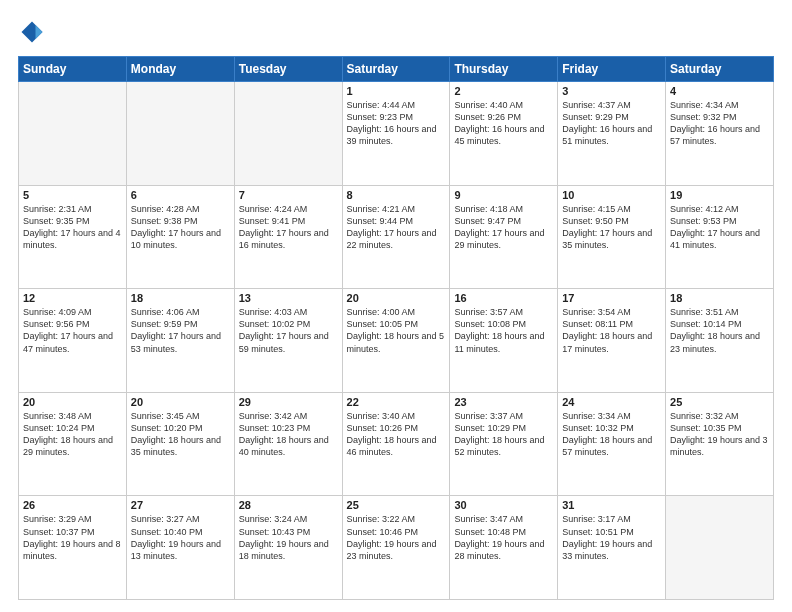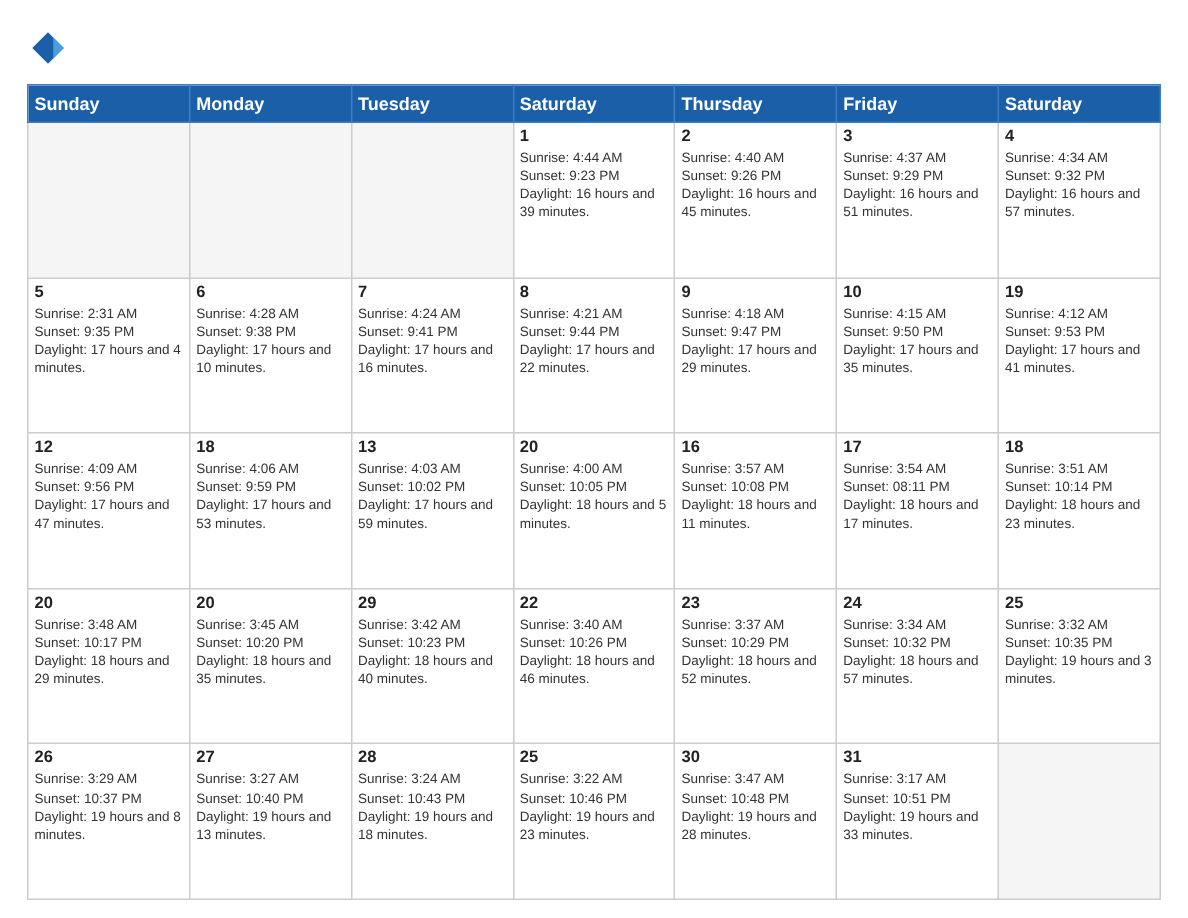--- a/index.html
+++ b/index.html
@@ -269,21 +269,21 @@
             <div class="day-info">Sunrise: 3:51 AM
 Sunset: 10:14 PM
 Daylight: 18 hours
 and 23 minutes.</div>
           </td>
         </tr>
         <tr>
           <td>
             <span class="day-num">20</span>
             <div class="day-info">Sunrise: 3:48 AM
-Sunset: 10:17 PM
+Sunset: 10:24 PM
 Daylight: 18 hours
 and 29 minutes.</div>
           </td>
           <td>
             <span class="day-num">20</span>
             <div class="day-info">Sunrise: 3:45 AM
 Sunset: 10:20 PM
 Daylight: 18 hours
 and 35 minutes.</div>
           </td>

